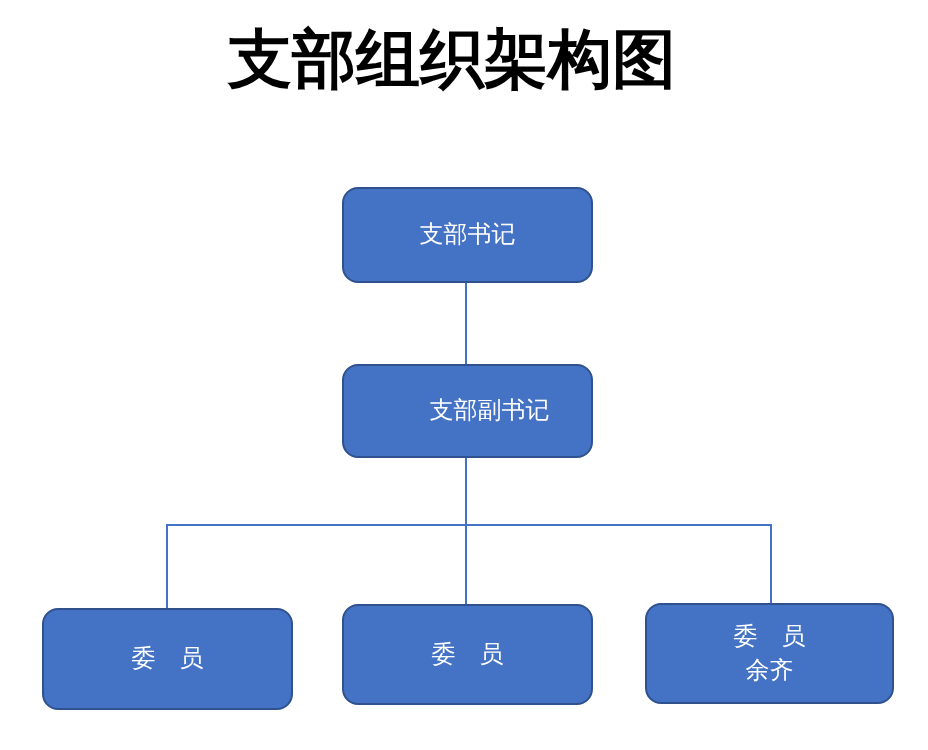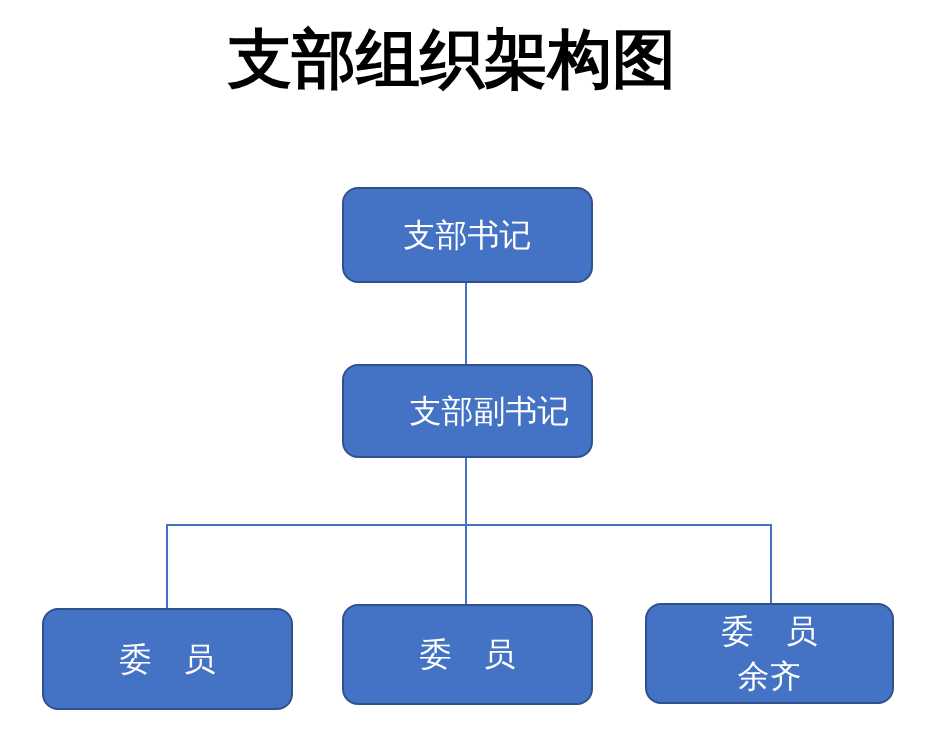--- a/index.html
+++ b/index.html
@@ -33,21 +33,21 @@
     box-sizing: border-box;
     background: var(--node-fill, #4472C4);
     border: 2px solid var(--node-border, #2F528F);
     border-radius: 16px;
     color: var(--node-text, #ffffff);
     display: flex;
     flex-direction: column;
     align-items: center;
     justify-content: center;
     text-align: center;
-    font-size: 32px;
+    font-size: 24px;
     line-height: 1.4;
     white-space: nowrap;
   }
   .node .role, .node .name { display: block; }
 
   #node-secretary { left: 342px; top: 187px; width: 251px; height: 96px; }
   #node-deputy    { left: 342px; top: 364px; width: 251px; height: 94px; padding-left: 44px; }
   #node-member-1  { left: 42px;  top: 608px; width: 251px; height: 102px; }
   #node-member-2  { left: 342px; top: 604px; width: 251px; height: 101px; }
   #node-member-3  { left: 645px; top: 603px; width: 249px; height: 101px; }

